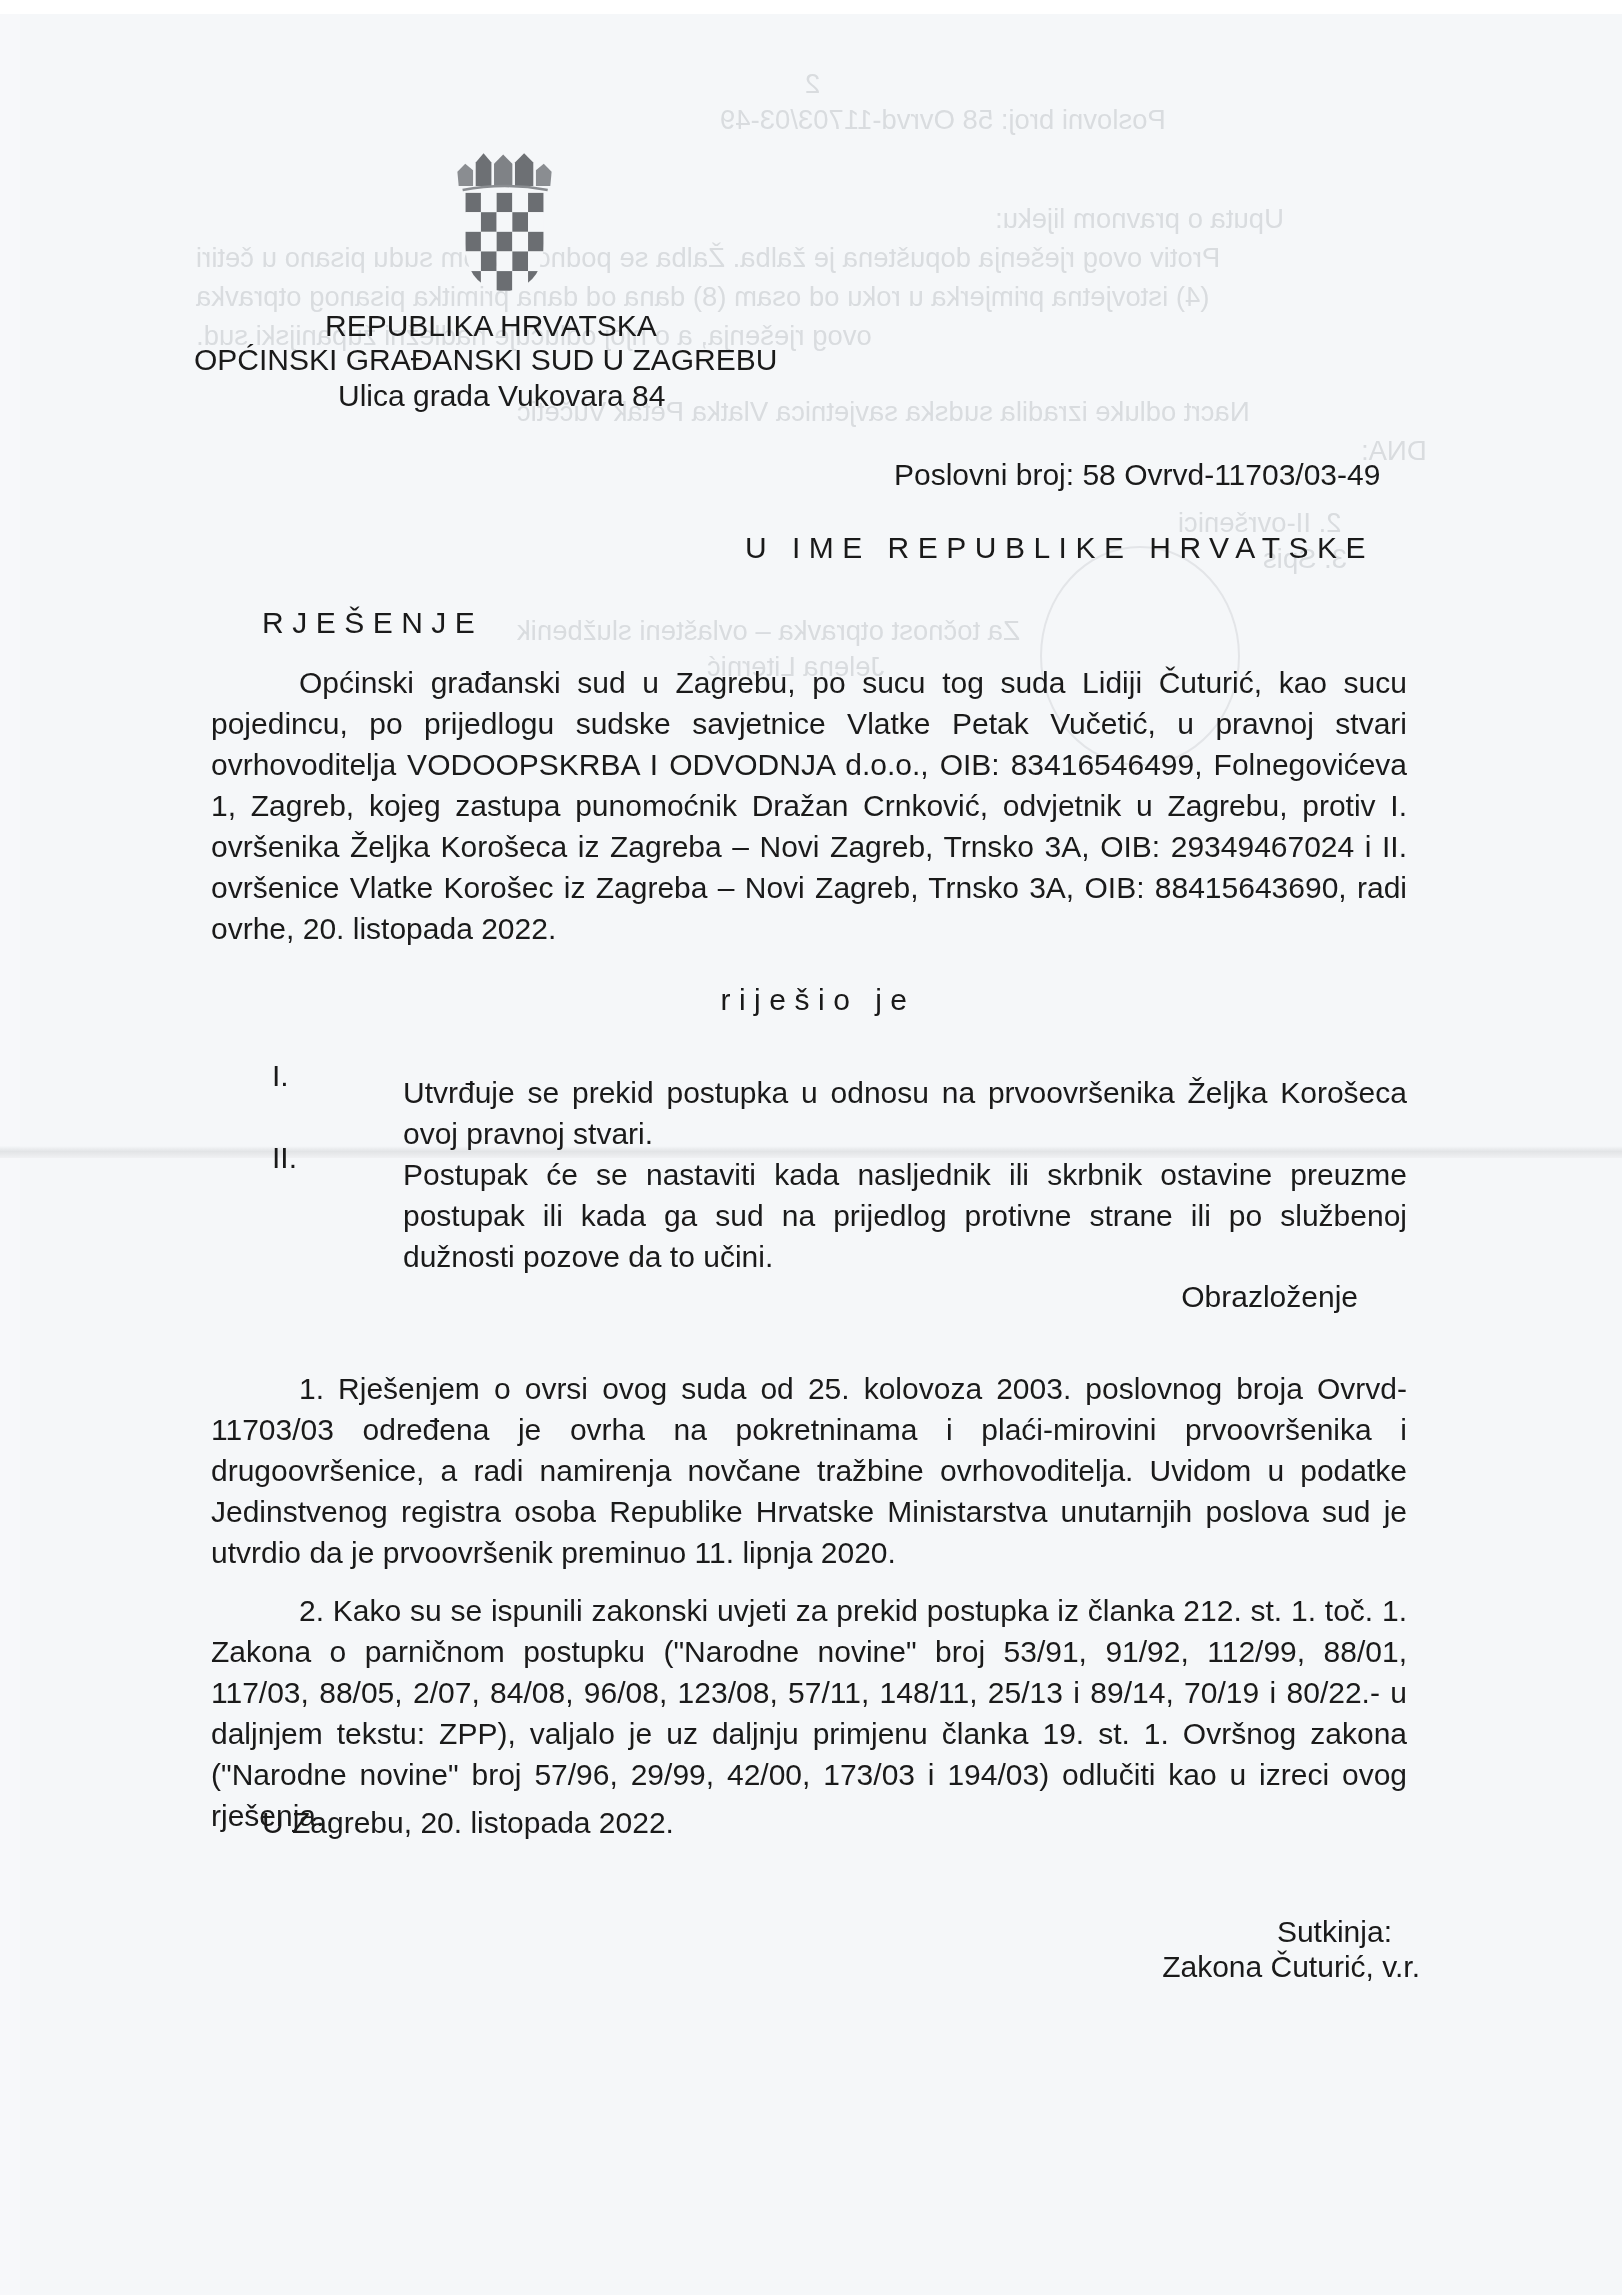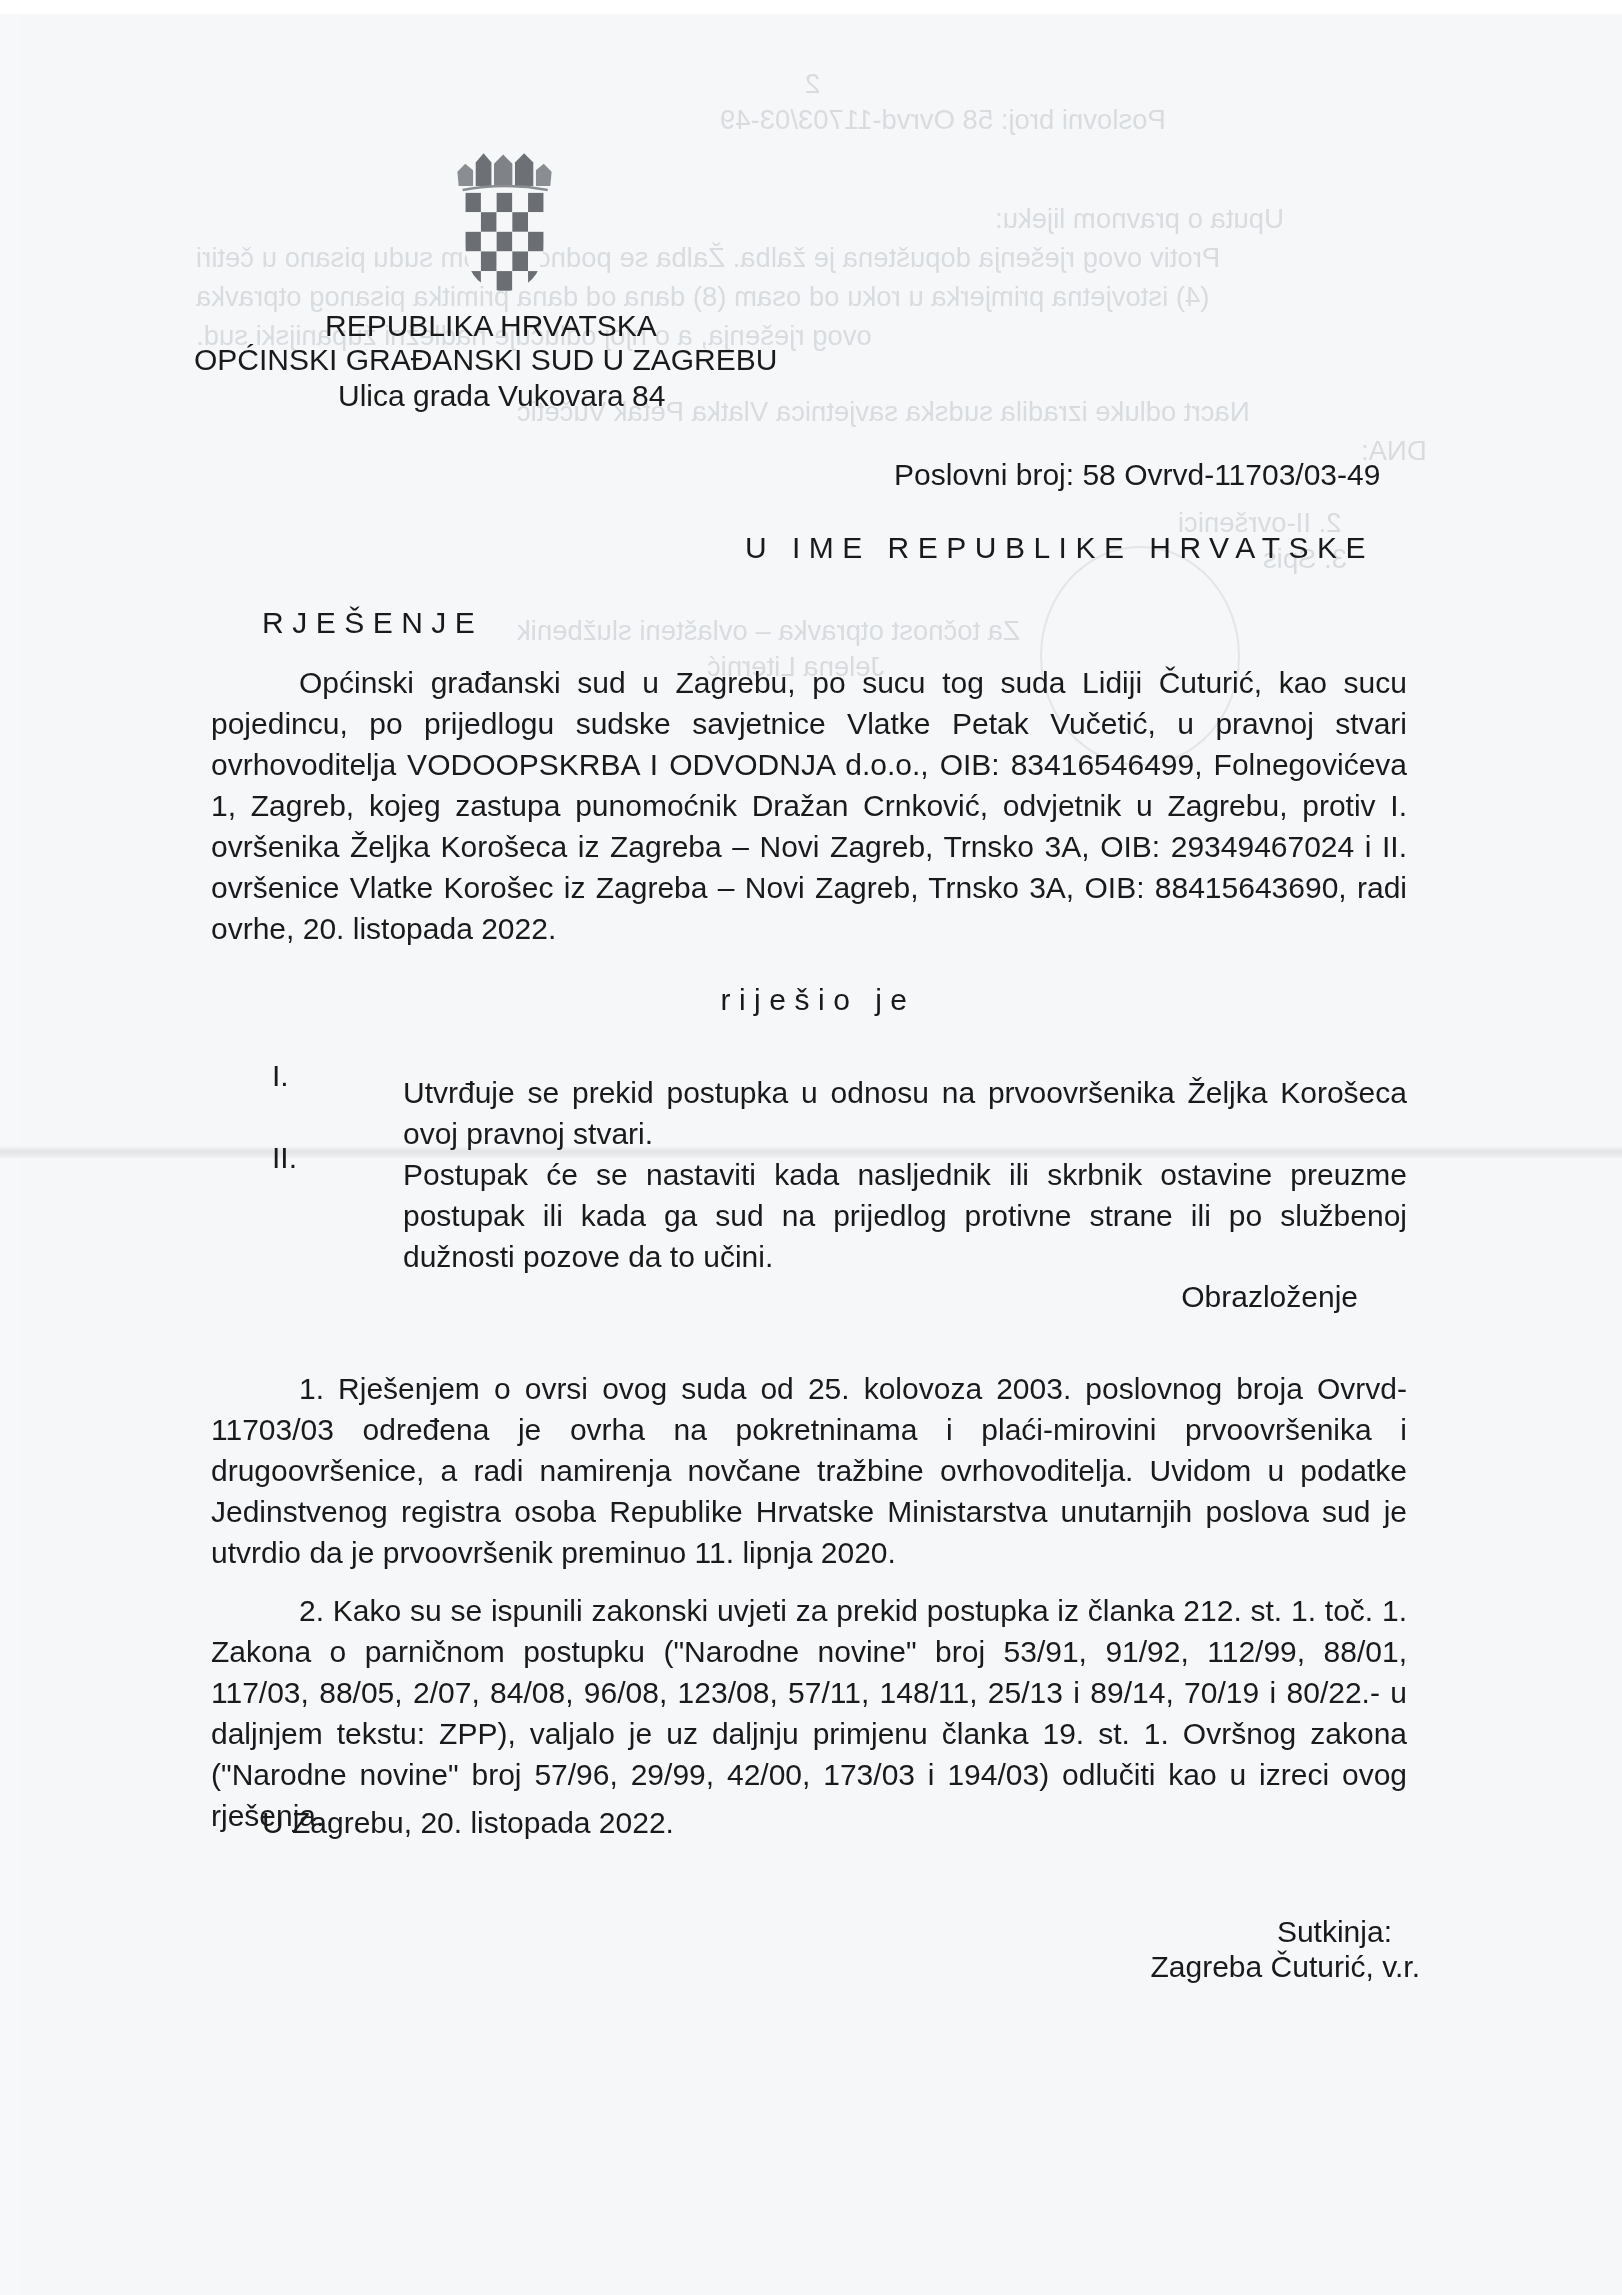--- a/index.html
+++ b/index.html
@@ -124,14 +124,14 @@
 <div class="t" style="left:246px;top:1279px;width:1112px;text-align:right;">Obrazloženje</div>
 
 <div class="para" style="left:194px;top:1351px;width:1230px;">
   <p class="ind">1. Rješenjem o ovrsi ovog suda od 25. kolovoza 2003. poslovnog broja Ovrvd-11703/03 određena je ovrha na pokretninama i plaći-mirovini prvoovršenika i drugoovršenice, a radi namirenja novčane tražbine ovrhovoditelja. Uvidom u podatke Jedinstvenog registra osoba Republike Hrvatske Ministarstva unutarnjih poslova sud je utvrdio da je prvoovršenik preminuo 11. lipnja 2020.</p>
   <p class="ind">2. Kako su se ispunili zakonski uvjeti za prekid postupka iz članka 212. st. 1. toč. 1. Zakona o parničnom postupku ("Narodne novine" broj 53/91, 91/92, 112/99, 88/01, 117/03, 88/05, 2/07, 84/08, 96/08, 123/08, 57/11, 148/11, 25/13 i 89/14, 70/19 i 80/22.- u daljnjem tekstu: ZPP), valjalo je uz daljnju primjenu članka 19. st. 1. Ovršnog zakona ("Narodne novine" broj 57/96, 29/99, 42/00, 173/03 i 194/03) odlučiti kao u izreci ovog rješenja.</p>
 </div>
 
 <div class="t" style="left:262px;top:1805px;width:1112px;">U Zagrebu, 20. listopada 2022.</div>
 
 <div class="t" style="left:1243px;top:1914px;width:149px;text-align:right;">Sutkinja:</div>
-<div class="t" style="left:1112px;top:1949px;width:308px;text-align:right;">Zagreba Čuturić, v.r.</div>
+<div class="t" style="left:1112px;top:1949px;width:308px;text-align:right;">Zakona Čuturić, v.r.</div>
 
 
 </body></html>

